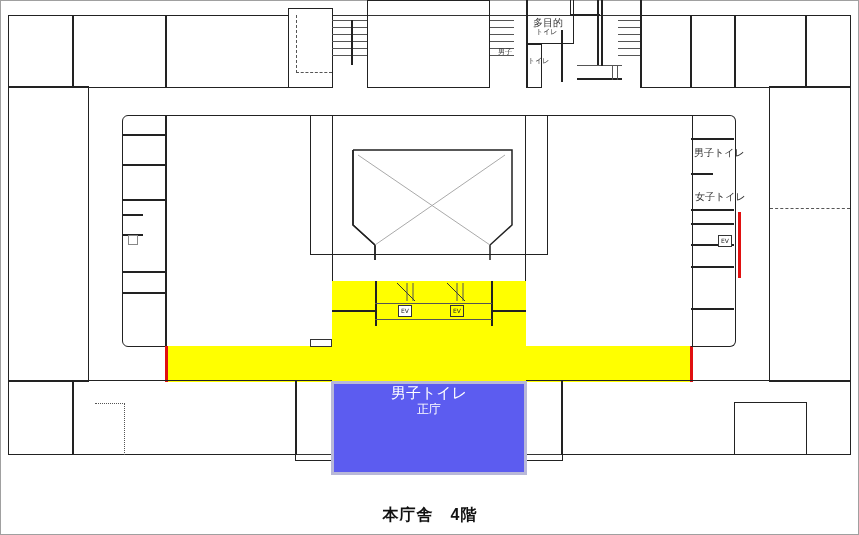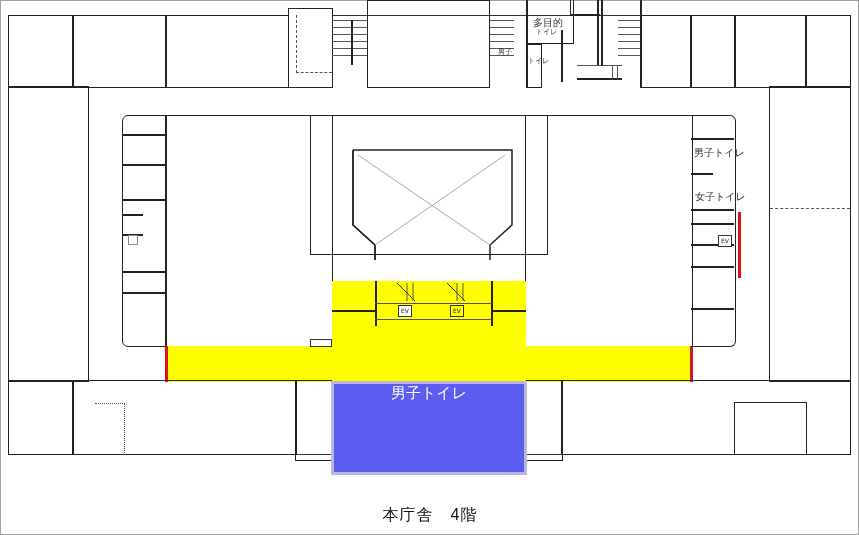--- a/index.html
+++ b/index.html
@@ -9,21 +9,21 @@
   .wall { position:absolute; background:#222; }
   .yellow { position:absolute; background:#ffff00; }
   .redline { position:absolute; background:#e01010; }
   .room { position:absolute; border:1.5px solid #222; box-sizing:border-box; background:transparent; }
   .label { position:absolute; font-size:10px; color:#333; white-space:nowrap; line-height:10px; }
   .ev { position:absolute; width:14px; height:12px; border:1px solid #333; font-size:6px; line-height:10px; text-align:center; background:#fff; box-sizing:border-box; color:#222; }
   .exhibit { position:absolute; left:331px; top:381px; width:196px; height:94px; background:#5c5cf0; border:3px solid #b8b8d8; box-sizing:border-box; color:#fff; text-align:center; }
   .exhibit .l1 { font-size:15px; margin-top:18px; line-height:18px; }
   .exhibit .l2 { font-size:15px; line-height:18px; }
   .exhibit .l3 { font-size:12px; line-height:15px; }
-  .caption { position:absolute; left:330px; top:505px; width:200px; text-align:center; font-size:16px; font-weight:normal; color:#111; font-family:"Liberation Sans", sans-serif; letter-spacing:1px; }
+  .caption { position:absolute; left:330px; top:505px; width:200px; text-align:center; font-size:16px; font-weight:bold; color:#111; font-family:"Liberation Sans", sans-serif; letter-spacing:1px; }
   .stairline { position:absolute; height:1px; background:#555; }
 </style>
 </head>
 <body>
 
 <div class="frame"></div>
 
 <div class="room" style="left:8px;top:15px;width:843px;height:440px;border-color:#333;"></div>
 
 <div class="room" style="left:8px;top:15px;width:66px;height:73px;"></div>
@@ -158,15 +158,16 @@
 <div class="room" style="left:8px;top:380px;width:66px;height:75px;"></div>
 <div class="room" style="left:72px;top:380px;width:225px;height:75px;"></div>
 <div class="abs" style="left:95px;top:403px;width:30px;height:52px;border-top:1px dotted #555;border-right:1px dotted #555;"></div>
 <div class="room" style="left:295px;top:380px;width:37px;height:81px;"></div>
 <div class="room" style="left:526px;top:380px;width:37px;height:81px;"></div>
 <div class="room" style="left:561px;top:380px;width:290px;height:75px;"></div>
 <div class="room" style="left:734px;top:402px;width:73px;height:53px;"></div>
 
 <div class="exhibit">
   <div class="l2">男子トイレ</div>
+  <div class="l3">正庁</div>
 </div>
 
 <div class="caption">本庁舎　4階</div>
 
 </body></html>

